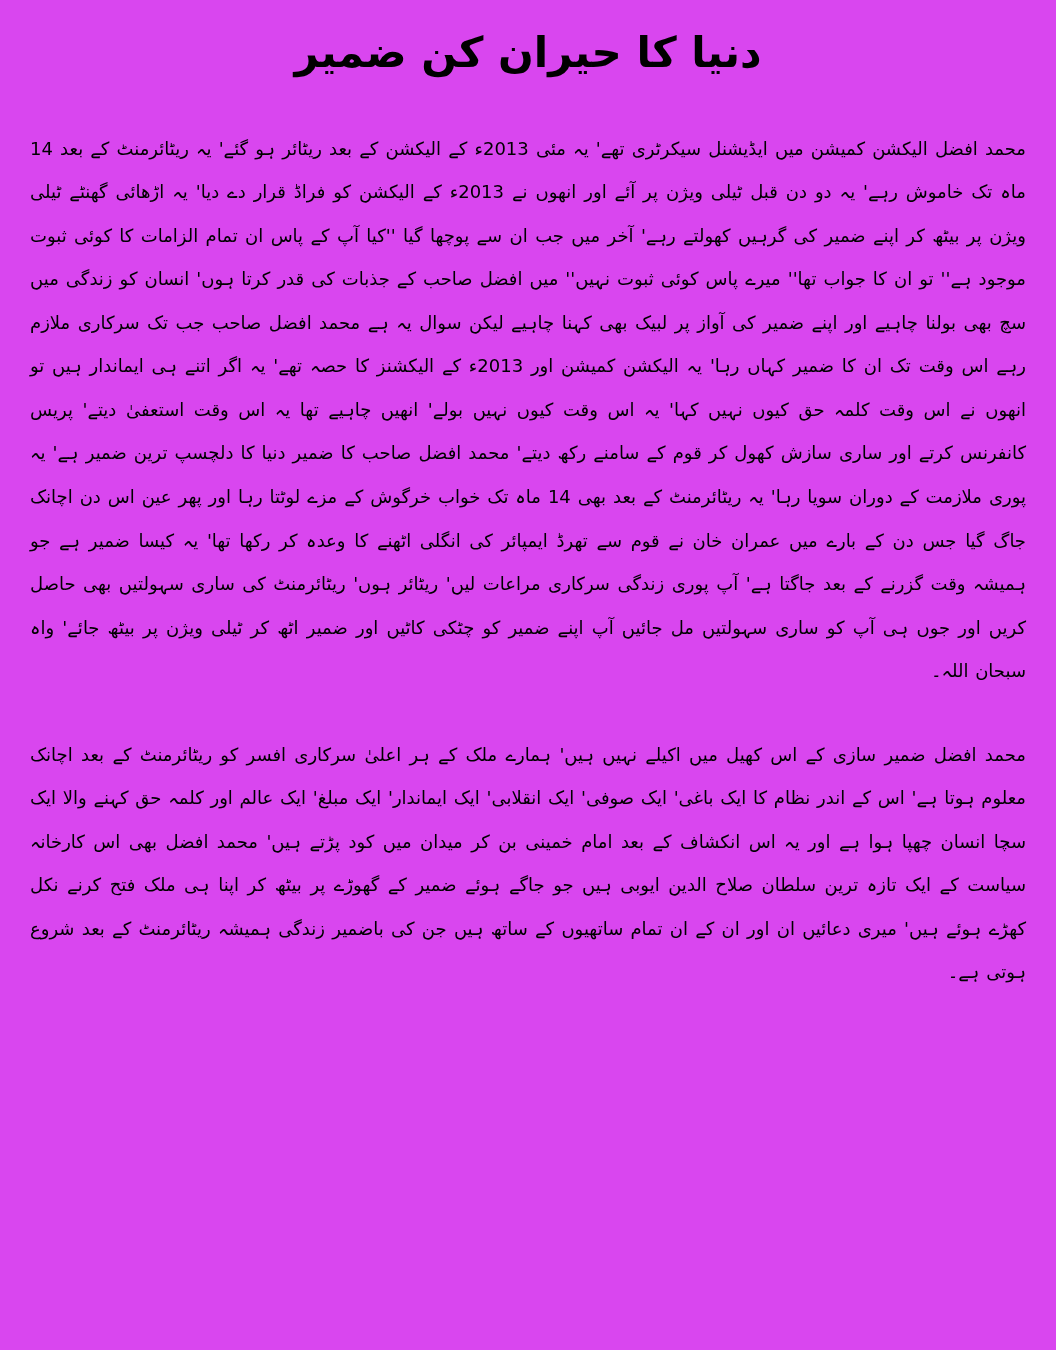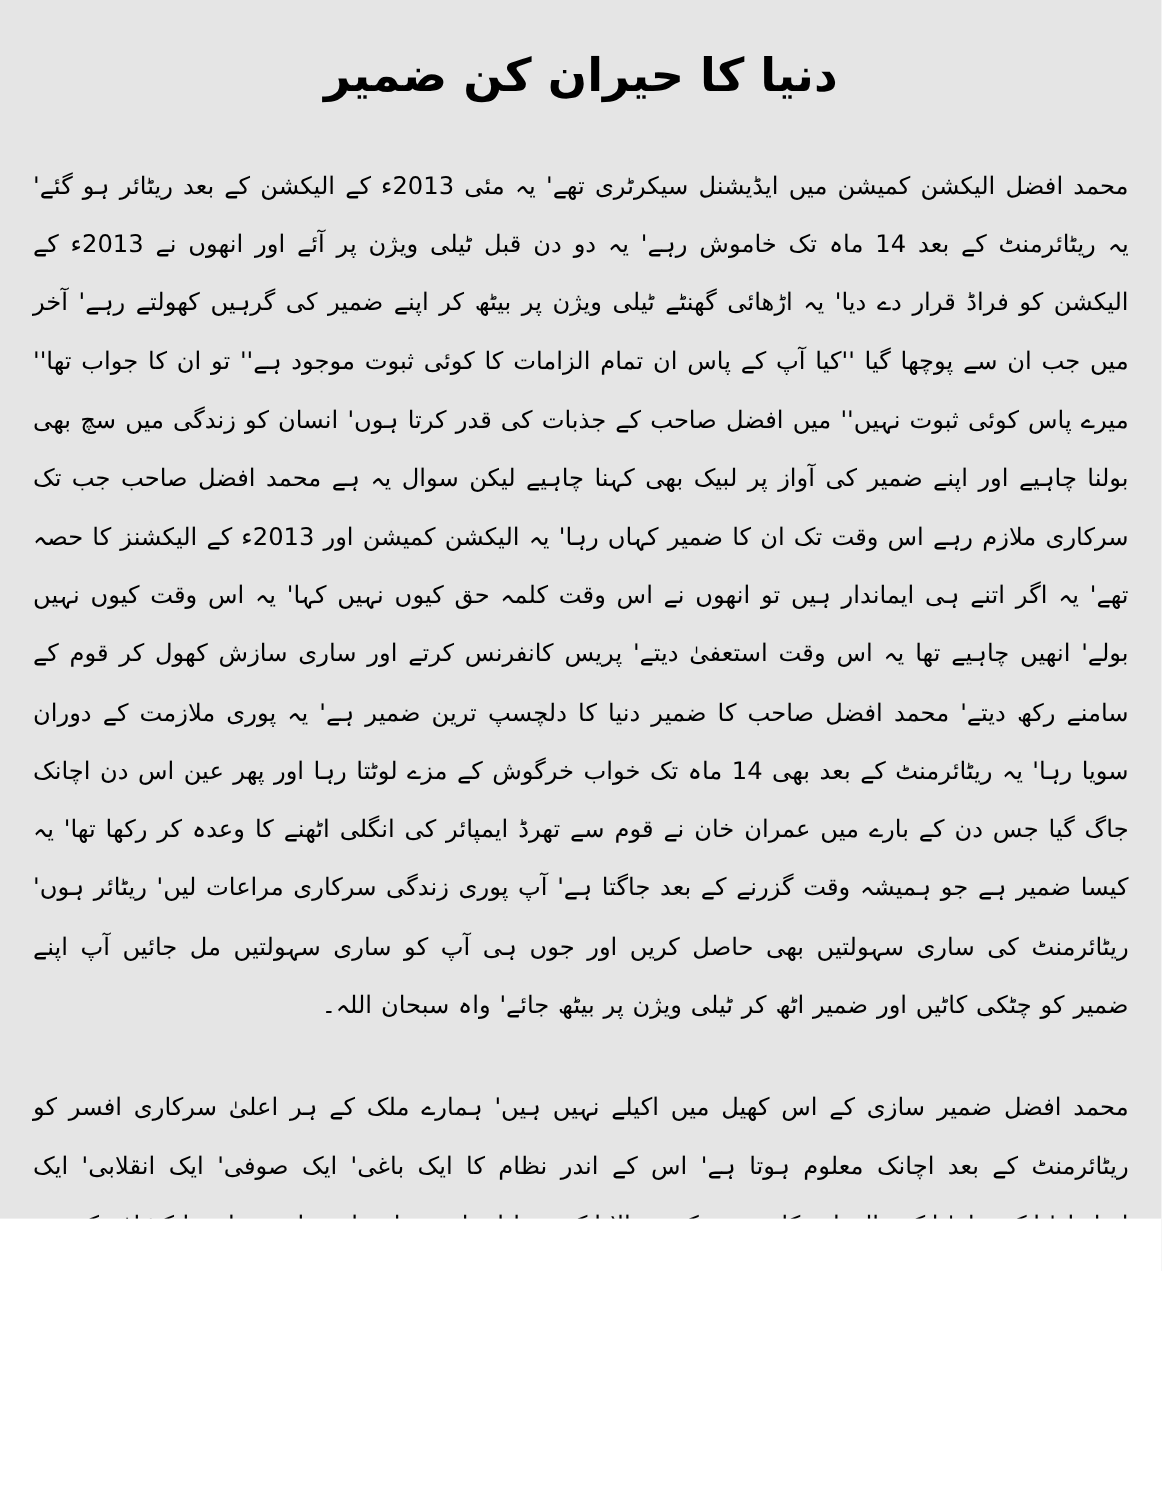--- a/index.html
+++ b/index.html
@@ -3,44 +3,44 @@
 <meta charset="utf-8">
 <style>
   html, body {
     margin: 0;
     padding: 0;
     background: #ffffff;
   }
   .page {
     position: relative;
     width: 1056px;
-    height: 1108px;
+    height: 1350px;
     margin: 0 auto;
-    background: #e5e5e5;
+    background: #d946ef;
     box-sizing: border-box;
-    padding: 28px 30px 20px 30px;
+    padding: 12px 30px 20px 30px;
     overflow: hidden;
     font-family: "DejaVu Sans", sans-serif;
     color: #000000;
   }
   .article-title {
     direction: rtl;
     text-align: center;
     font-size: 42px;
     font-weight: bold;
     line-height: 1.3;
     margin: 14px 0 46px 0;
     color: #000000;
   }
   .article-paragraph {
     direction: rtl;
     unicode-bidi: plaintext;
     text-align: justify;
     text-justify: inter-word;
-    font-size: 22px;
+    font-size: 18px;
     line-height: 2.42;
     margin: 0 0 40px 0;
     color: #000000;
     word-spacing: 1px;
   }
 </style>
 </head>
 <body>
 
 <div class="page">

